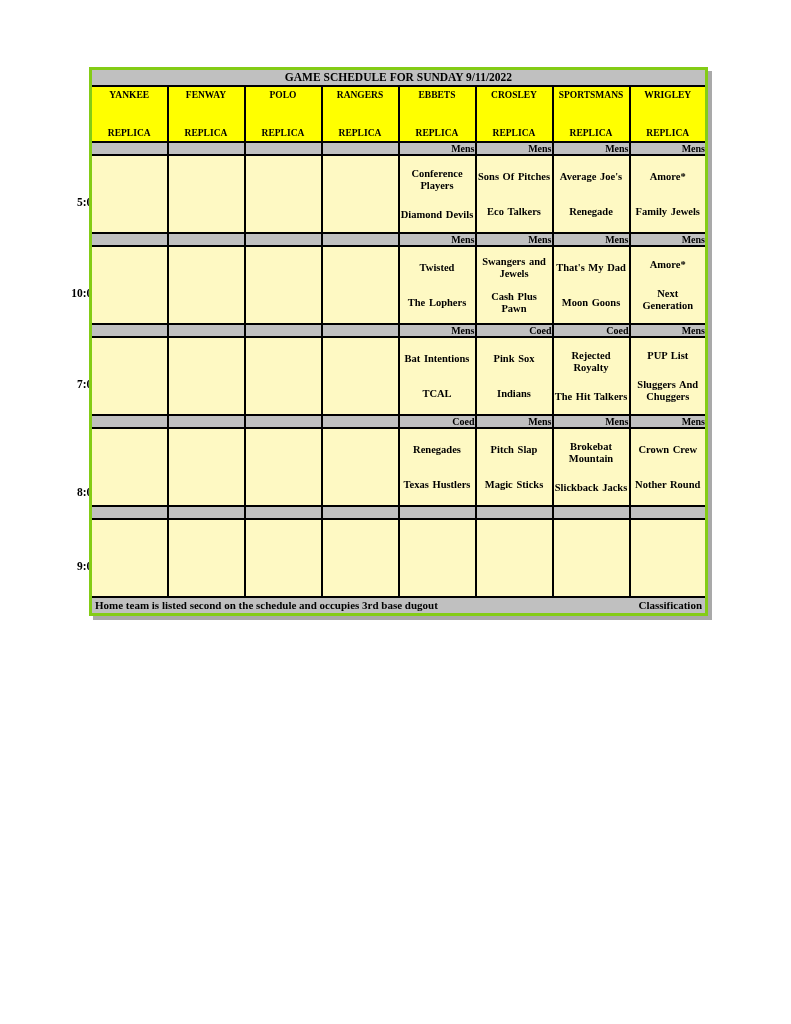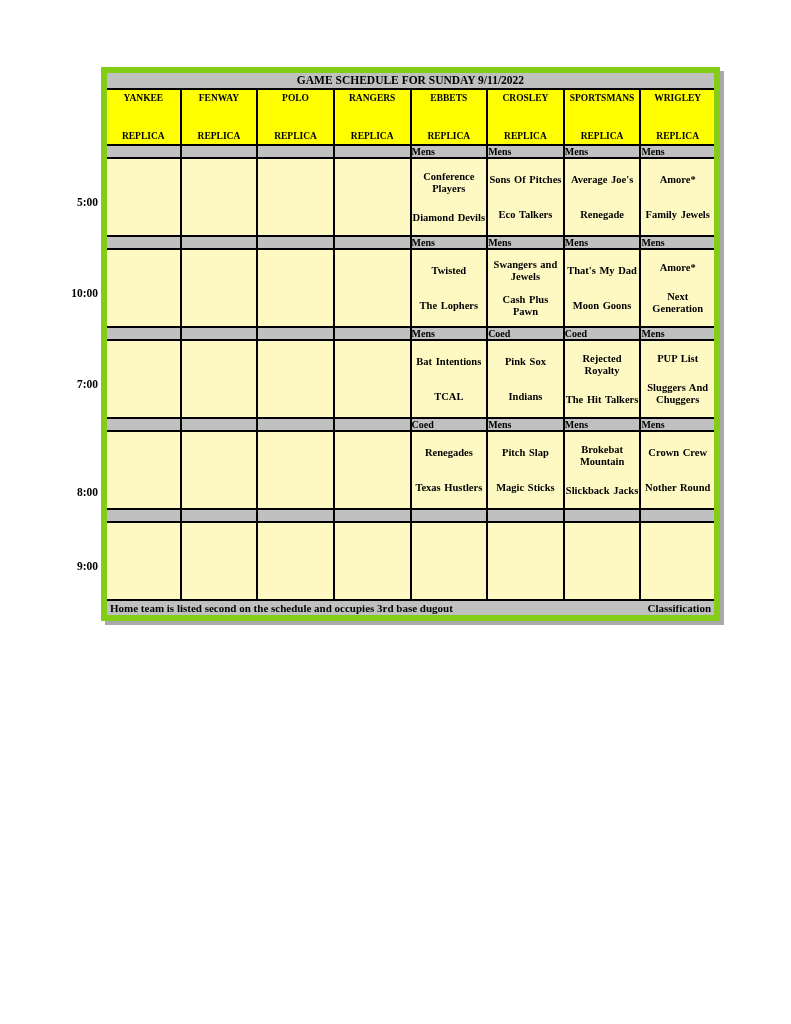--- a/index.html
+++ b/index.html
@@ -5,41 +5,41 @@
   * { margin: 0; padding: 0; box-sizing: border-box; }
   html, body { background: #ffffff; }
   body {
     width: 791px; height: 1024px; position: relative;
     font-family: "Liberation Serif", "DejaVu Serif", serif;
     font-weight: bold; color: #000;
   }
   .page { position: absolute; inset: 0; background: #fff; overflow: hidden; }
 
   .schedule-table {
-    position: absolute; left: 101px; top: 67px; width: 619px;
+    position: absolute; left: 89px; top: 67px; width: 619px;
     border-collapse: collapse; table-layout: fixed;
     background: #fff;
-    border: 6px solid #84cc16;
+    border: 3px solid #84cc16;
     box-shadow: 4px 4px 0 #a9a9a9;
   }
   .schedule-table td { border: 2px solid #000; overflow: hidden; }
 
   .title-cell {
     background: #c0c0c0; height: 17px; text-align: center;
     font-size: 11.5px; line-height: 15px;
   }
   .field-cell {
     background: #ffff00; height: 36px; text-align: center;
     font-size: 9.5px; vertical-align: middle; padding: 1px;
   }
   .field-cell .field-name { line-height: 14px; margin-bottom: 7px; }
   .field-cell .field-sub  { line-height: 14px; margin-top: 24px; }
 
   .cls-cell {
-    background: #c0c0c0; height: 13px; text-align: left;
+    background: #c0c0c0; height: 13px; text-align: right;
     font-size: 10px; line-height: 11px; vertical-align: middle;
   }
 
   .game-cell {
     background: #fef9c3; height: 78px; vertical-align: middle;
     padding: 3px 1px;
   }
   .game-cell .teams {
     display: flex; flex-direction: column; justify-content: space-around;
     align-items: center; height: 100%; text-align: center;

